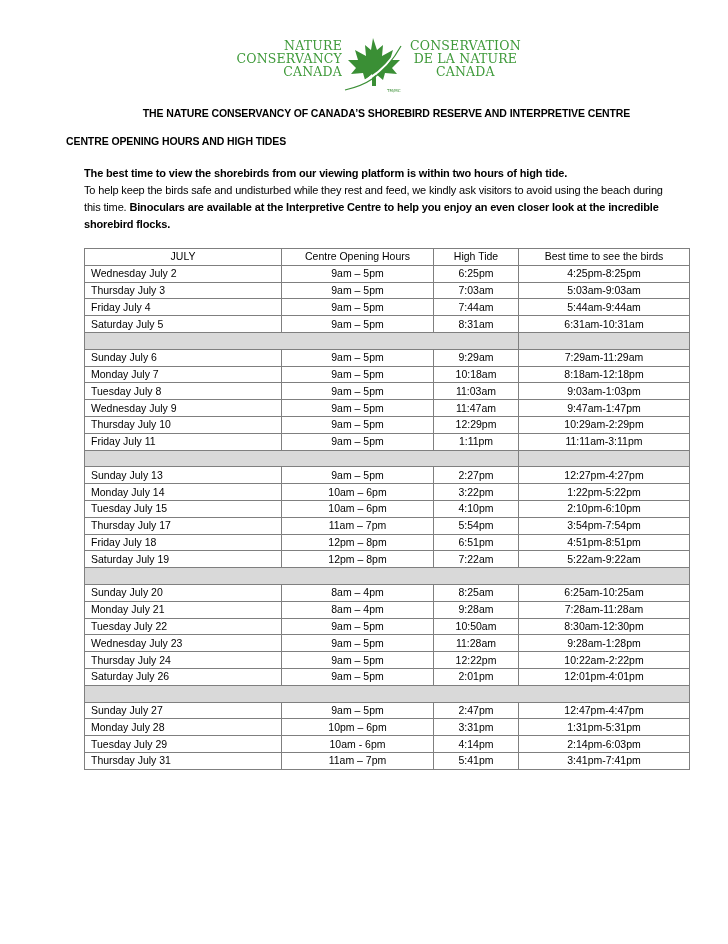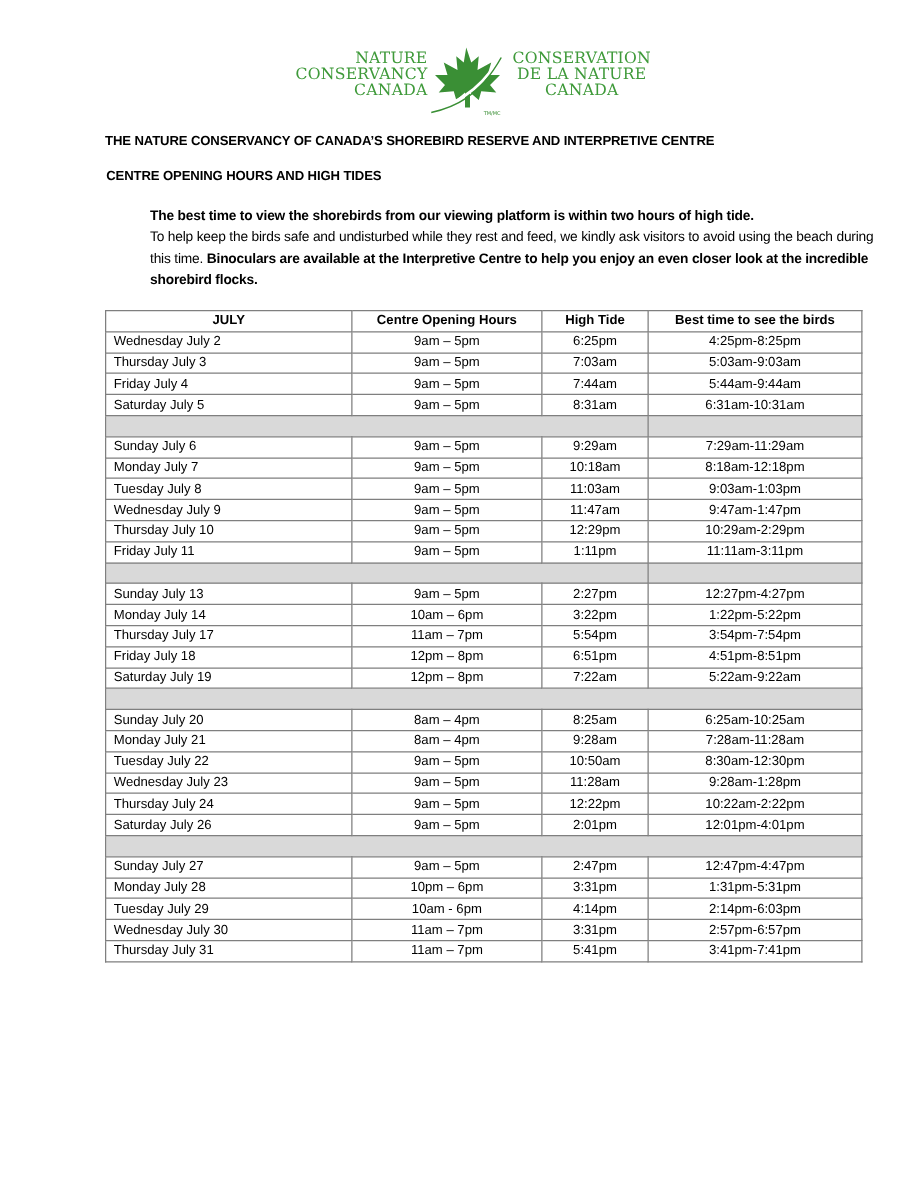--- a/index.html
+++ b/index.html
@@ -45,42 +45,41 @@
       left: 113px;
       top: 0;
       width: 64px;
       height: 58px;
     }
     .title {
       position: absolute;
       left: 84px;
       top: 107px;
       width: 605px;
-      text-align: left;
+      text-align: center;
       font-weight: bold;
       font-size: 10.5px;
       letter-spacing: -0.1px;
     }
     .subtitle {
       position: absolute;
-      left: 85px;
+      left: 66px;
       top: 135px;
       font-weight: bold;
       font-size: 10.5px;
       letter-spacing: -0.1px;
     }
     .intro {
       position: absolute;
       left: 84px;
       top: 165px;
       width: 580px;
       font-size: 11px;
       line-height: 17px;
       letter-spacing: -0.15px;
-      margin-left: 36px;
     }
     .intro b { font-weight: bold; }
     table.schedule {
       position: absolute;
       left: 84px;
       top: 248px;
       width: 605px;
       border-collapse: collapse;
       font-size: 10.5px;
       table-layout: fixed;
@@ -90,21 +89,21 @@
     table.schedule col.c3 { width: 85px; }
     table.schedule col.c4 { width: 171px; }
     table.schedule th, table.schedule td {
       border: 1px solid #7f7f7f;
       height: 15.8px;
       padding: 0 6px;
       line-height: 15px;
       white-space: nowrap;
     }
     table.schedule th {
-      font-weight: bold;
+      font-weight: normal;
       text-align: center;
     }
     table.schedule td.day { text-align: left; }
     table.schedule td.ctr { text-align: center; }
     table.schedule tr.sep td {
       background: #d9d9d9;
       height: 15.8px;
     }
   </style>
 </head>
@@ -224,20 +223,26 @@
         <td class="ctr">2:27pm</td>
         <td class="ctr">12:27pm-4:27pm</td>
       </tr>
       <tr>
         <td class="day">Monday July 14</td>
         <td class="ctr">10am – 6pm</td>
         <td class="ctr">3:22pm</td>
         <td class="ctr">1:22pm-5:22pm</td>
       </tr>
       <tr>
+        <td class="day">Tuesday July 15</td>
+        <td class="ctr">10am – 6pm</td>
+        <td class="ctr">4:10pm</td>
+        <td class="ctr">2:10pm-6:10pm</td>
+      </tr>
+      <tr>
         <td class="day">Thursday July 17</td>
         <td class="ctr">11am – 7pm</td>
         <td class="ctr">5:54pm</td>
         <td class="ctr">3:54pm-7:54pm</td>
       </tr>
       <tr>
         <td class="day">Friday July 18</td>
         <td class="ctr">12pm – 8pm</td>
         <td class="ctr">6:51pm</td>
         <td class="ctr">4:51pm-8:51pm</td>
@@ -302,25 +307,19 @@
         <td class="ctr">3:31pm</td>
         <td class="ctr">1:31pm-5:31pm</td>
       </tr>
       <tr>
         <td class="day">Tuesday July 29</td>
         <td class="ctr">10am - 6pm</td>
         <td class="ctr">4:14pm</td>
         <td class="ctr">2:14pm-6:03pm</td>
       </tr>
       <tr>
-        <td class="day">Wednesday July 30</td>
-        <td class="ctr">11am – 7pm</td>
-        <td class="ctr">3:31pm</td>
-        <td class="ctr">2:57pm-6:57pm</td>
-      </tr>
-      <tr>
         <td class="day">Thursday July 31</td>
         <td class="ctr">11am – 7pm</td>
         <td class="ctr">5:41pm</td>
         <td class="ctr">3:41pm-7:41pm</td>
       </tr>
     </tbody>
 </table>
 
 </body></html>

